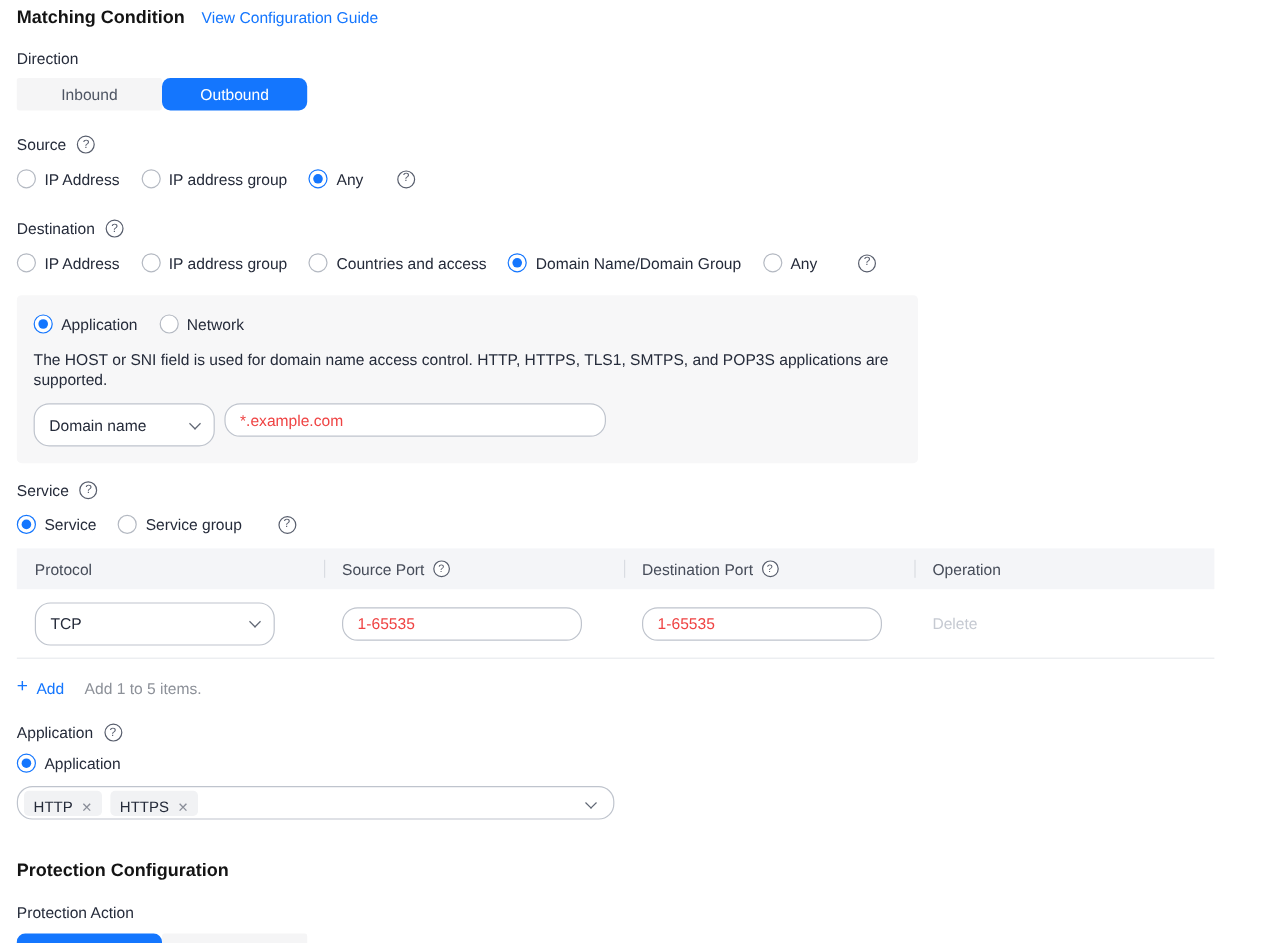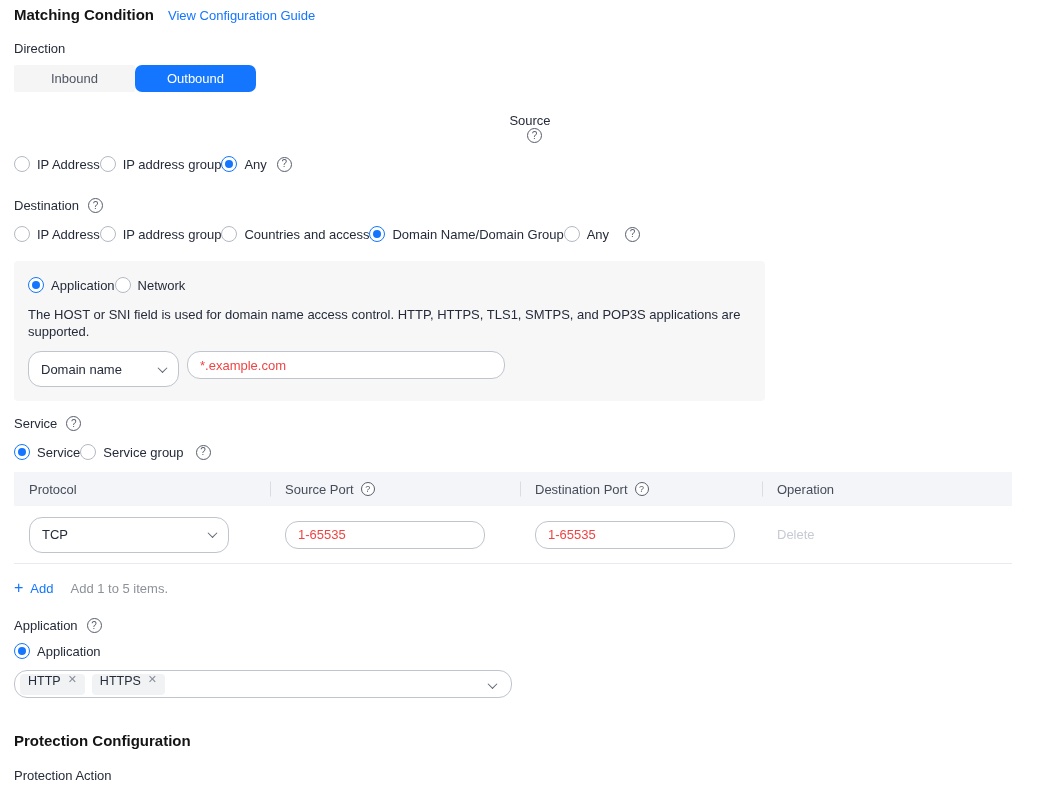--- a/index.html
+++ b/index.html
@@ -29,21 +29,21 @@
   
   .seg { display:flex; margin-top:9px; }
   .seg-btn {
     width:121px; height:27px; display:flex; align-items:center; justify-content:center;
     background:#f5f5f6; color:#4e5563; font-size:13px; cursor:pointer; border-radius:2px;
     user-select:none;
   }
   .seg-btn.selected { background:#1476fe; color:#fff; border-radius:7px; }
 
   
-  .radio-row { display:flex; align-items:center; margin-top:13px; }
+  .radio-row { display:flex; align-items:center; margin-top:13px; column-gap:18px; }
   .radio-item { display:flex; align-items:center; cursor:pointer; }
   .radio {
     width:16px; height:16px; border-radius:50%; border:1px solid #b4b9c2;
     background:#fff; flex:0 0 auto; position:relative;
   }
   .radio.checked { border-color:#1476fe; }
   .radio.checked::after {
     content:""; position:absolute; left:50%; top:50%; width:8px; height:8px;
     transform:translate(-50%,-50%); border-radius:50%; background:#1476fe;
   }
@@ -89,21 +89,21 @@
   .plus-icon { font-size:16px; font-weight:400; margin-right:7px; line-height:1; }
   .add-hint { color:#8d9199; margin-left:17px; }
 
   
   .chip-input {
     margin-top:11px; width:498px; height:28px; border:1px solid #bfc4cd; border-radius:13px;
     display:flex; align-items:center; padding:0 14px 0 5px; position:relative; background:#fff;
     column-gap:7px; cursor:text;
   }
   .chip {
-    background:#f1f2f4; border-radius:4px; height:21px; display:flex; align-items:flex-start;
+    background:#f1f2f4; border-radius:4px; height:21px; display:flex; align-items:flex-end;
     padding:0 8px; font-size:12.5px; color:#252b3a;
   }
   .chip-close { margin-left:7px; color:#8a8e99; font-size:11px; cursor:pointer; line-height:1; }
   .chip-input .chev { position:absolute; right:15px; top:11px; }
 
   .spacer-lg { height:34px; }
 </style>
 </head>
 <body>
 
@@ -116,21 +116,21 @@
   </div>
 
   
   <div class="field-label">Direction</div>
   <div class="seg">
     <div class="seg-btn">Inbound</div>
     <div class="seg-btn selected">Outbound</div>
   </div>
 
   
-  <div class="field-label" style="margin-top:21px;flex-direction:column;">
+  <div class="field-label" style="margin-top:21px;">
     <span>Source</span>
     <span class="help">?</span>
   </div>
   <div class="radio-row">
     <label class="radio-item">
       <span class="radio"></span>
       <span class="radio-label">IP Address</span>
     </label>
     <label class="radio-item">
       <span class="radio"></span>

